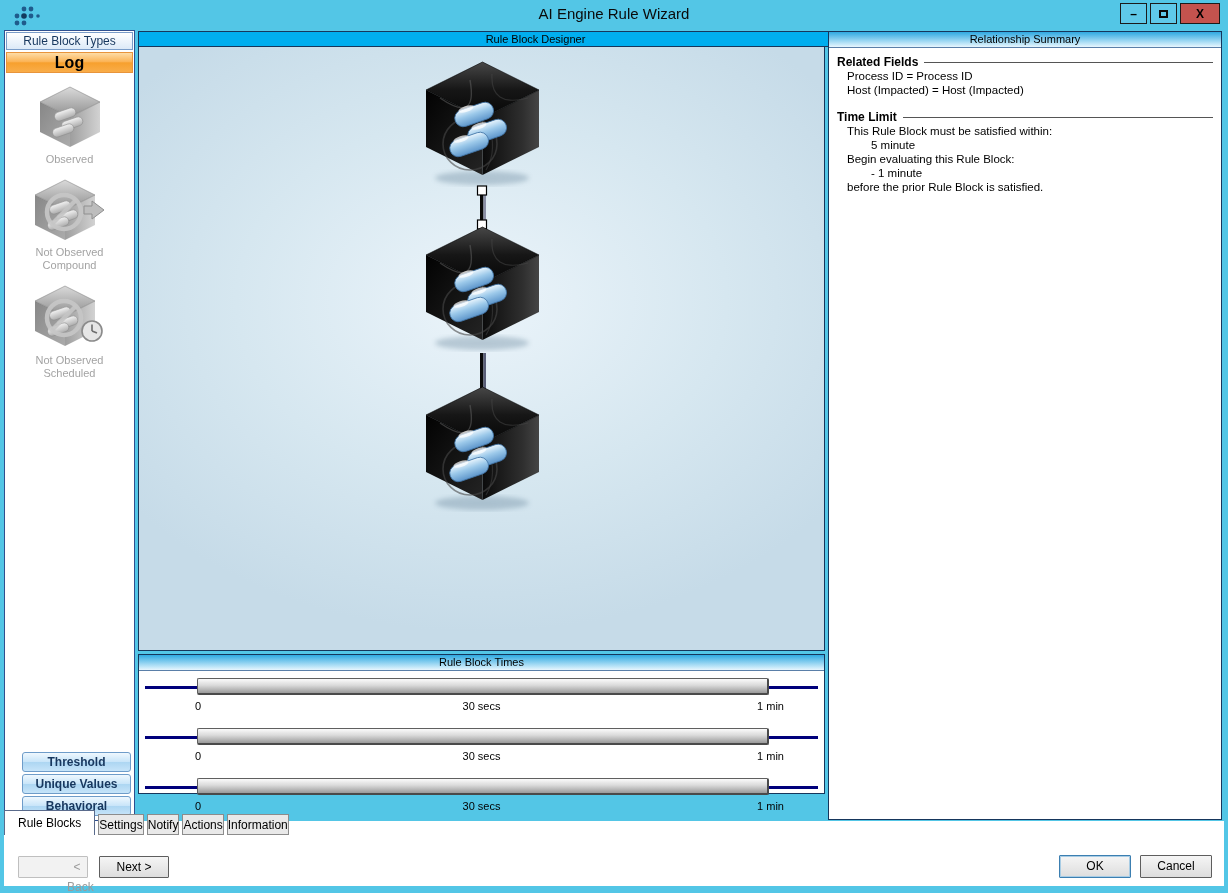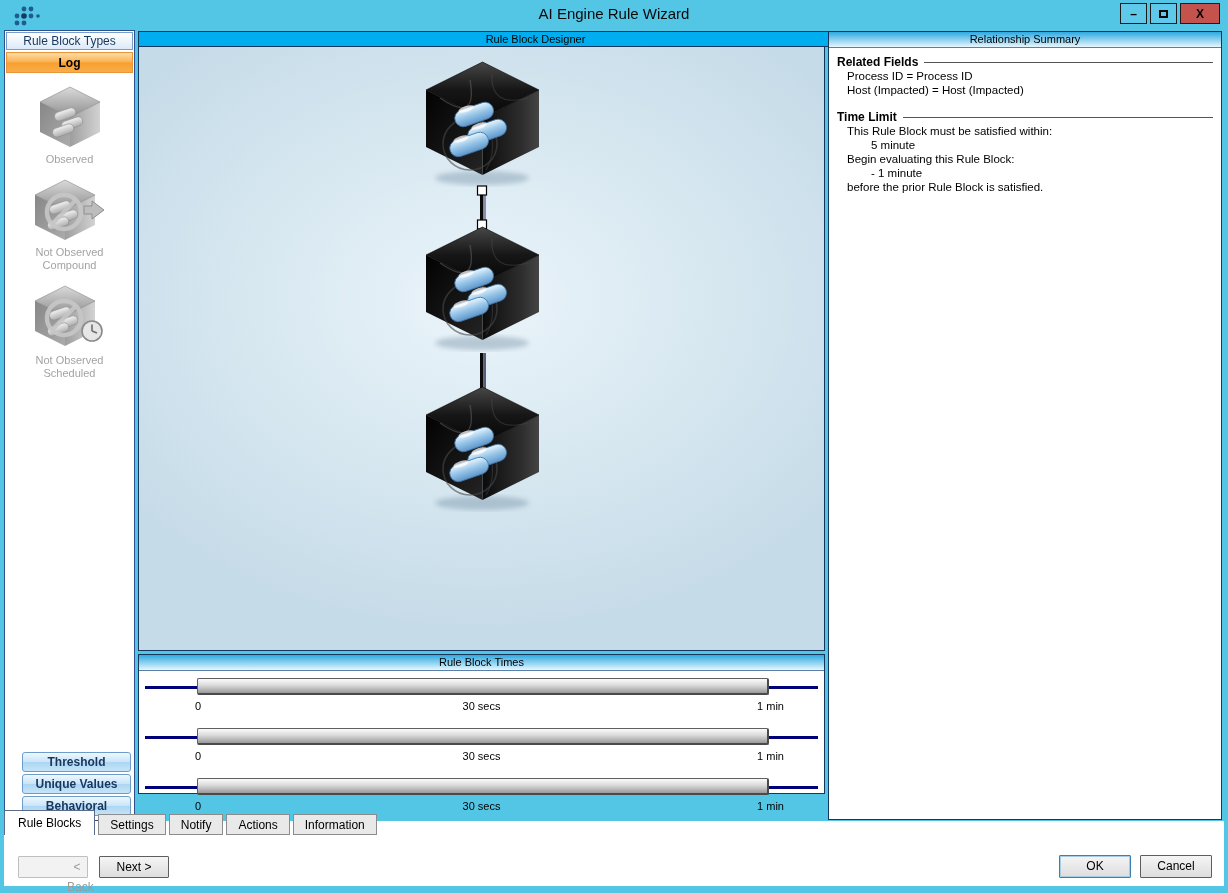--- a/index.html
+++ b/index.html
@@ -17,21 +17,21 @@
   .logo { position:absolute; left:10px; top:4px; }
   .winbtns { position:absolute; right:8px; top:3px; display:flex; gap:3px; }
   .winbtn { width:27px; height:21px; border:1px solid #1b1b1b; background:#5FC9E9; display:flex; align-items:center; justify-content:center; font-weight:bold; font-size:12px; cursor:default; }
   .winbtn.close { width:40px; background:#C4534E; }
   .maxglyph { width:9px; height:8px; border:2px solid #0a0a0a; display:inline-block; }
   
   .hdr-grad { height:16px; line-height:15px; text-align:center; font-size:11px; background:linear-gradient(#2FA9E1,#CBEBFA 85%,#E8F6FE); border-bottom:1px solid #5A7FA8; }
   
   .left-panel { position:absolute; left:4px; top:30px; width:131px; height:791px; background:#fff; border:1px solid #2F4F8F; }
   .lp-header { margin:1px; height:18px; line-height:17px; text-align:center; font-size:12px; color:#17375E; background:linear-gradient(#FFFFFF,#DCE9F7); border:1px solid #7A9CC8; }
-  .log-btn { margin:2px 1px 0 1px; height:21px; line-height:20px; text-align:center; font-size:12px; font-weight:bold; color:#000; background:linear-gradient(#FDDCA6 0%,#FBB457 45%,#F7A02E 52%,#F9AD49 100%); border:1px solid #E8943B; cursor:pointer; }
+  .log-btn { margin:2px 1px 0 1px; height:21px; line-height:20px; text-align:center; font-size:16px; font-weight:bold; color:#000; background:linear-gradient(#FDDCA6 0%,#FBB457 45%,#F7A02E 52%,#F9AD49 100%); border:1px solid #E8943B; cursor:pointer; }
   .icon-item { margin-top:12px; text-align:center; cursor:pointer; }
   .icon-item svg { display:block; margin:0 auto; }
   .icon-caption { margin-top:4px; font-size:11px; line-height:13px; color:#A3A3A3; }
   .type-btns { position:absolute; left:1px; right:1px; bottom:2px;padding-left:14px; }
   .type-btn { margin:2px 2px; height:20px; line-height:19px; text-align:center; font-size:12px; font-weight:bold; color:#17375E; background:linear-gradient(#EFF8FE 0%,#C9E5F9 48%,#ADD6F2 52%,#C6E4F9 100%); border:1px solid #6E9CC9; border-radius:3px; cursor:pointer; }
   
   .designer-header { position:absolute; left:138px; top:31px; width:795px; height:16px; line-height:15px; text-align:center; font-size:11px; background:#00AEEF; border:1px solid #16365C; }
   .designer-canvas { position:absolute; left:138px; top:47px; width:687px; height:604px; border:1px solid #16365C; border-top:none; background:radial-gradient(ellipse 65% 55% at 50% 42%, #EBF4FA 0%, #D6E7F0 55%, #C6DBE8 100%); }
   
   .times-panel { position:absolute; left:138px; top:654px; width:687px; height:140px; background:#fff; border:1px solid #16365C; }
@@ -46,21 +46,21 @@
   .right-panel { position:absolute; left:828px; top:31px; width:394px; height:789px; background:#fff; border:1px solid #16365C; }
   .rp-content { padding:7px 8px; font-size:11.5px; }
   .sec-title { display:flex; align-items:center; font-size:12px; font-weight:bold; }
   .sec-rule { flex:1; border-top:1px solid #555; margin-left:6px; }
   .sec-line { padding-left:10px; line-height:13px; margin-top:1px; }
   .sec-line.indent2 { padding-left:34px; }
   .sec-gap { height:13px; }
   
   .bottom-white { position:absolute; left:4px; top:821px; width:1220px; height:65px; background:#fff; }
   .tabs { position:absolute; left:4px; top:821px; height:14px; display:flex; align-items:flex-end; z-index:3; }
-  .tab { height:21px; line-height:20px; padding:0 11px; font-size:12px; background:#E9E9E9; border:1px solid #8C8C8C; margin-left:3px; cursor:pointer; }
+  .tab { height:21px; line-height:20px; padding:0 0; font-size:12px; background:#E9E9E9; border:1px solid #8C8C8C; margin-left:3px; cursor:pointer; }
   .tab.active { height:25px; line-height:24px; background:#fff; border:1px solid #5A6B8C; border-bottom:none; margin-left:0; padding:0 13px; }
   .btn { position:absolute; height:22px; font-size:12px; text-align:center; line-height:20px; background:linear-gradient(#F5F5F5,#DDDDDD); border:1px solid #5E5E5E; border-radius:1px; cursor:pointer; }
   .btn.disabled { background:#F2F2F2; border:1px solid #BFBFBF; color:#9B9B9B;padding-left:48px; }
   .btn-back { left:18px; top:856px; width:70px; }
   .btn-next { left:99px; top:856px; width:70px; }
   .btn-ok { left:1059px; top:855px; width:72px; height:23px; border:1px solid #3C7FB1; box-shadow:0 0 0 1px #A8CCE4 inset; }
   .btn-cancel { left:1140px; top:855px; width:72px; height:23px; }
 </style>
 </head>
 <body>

